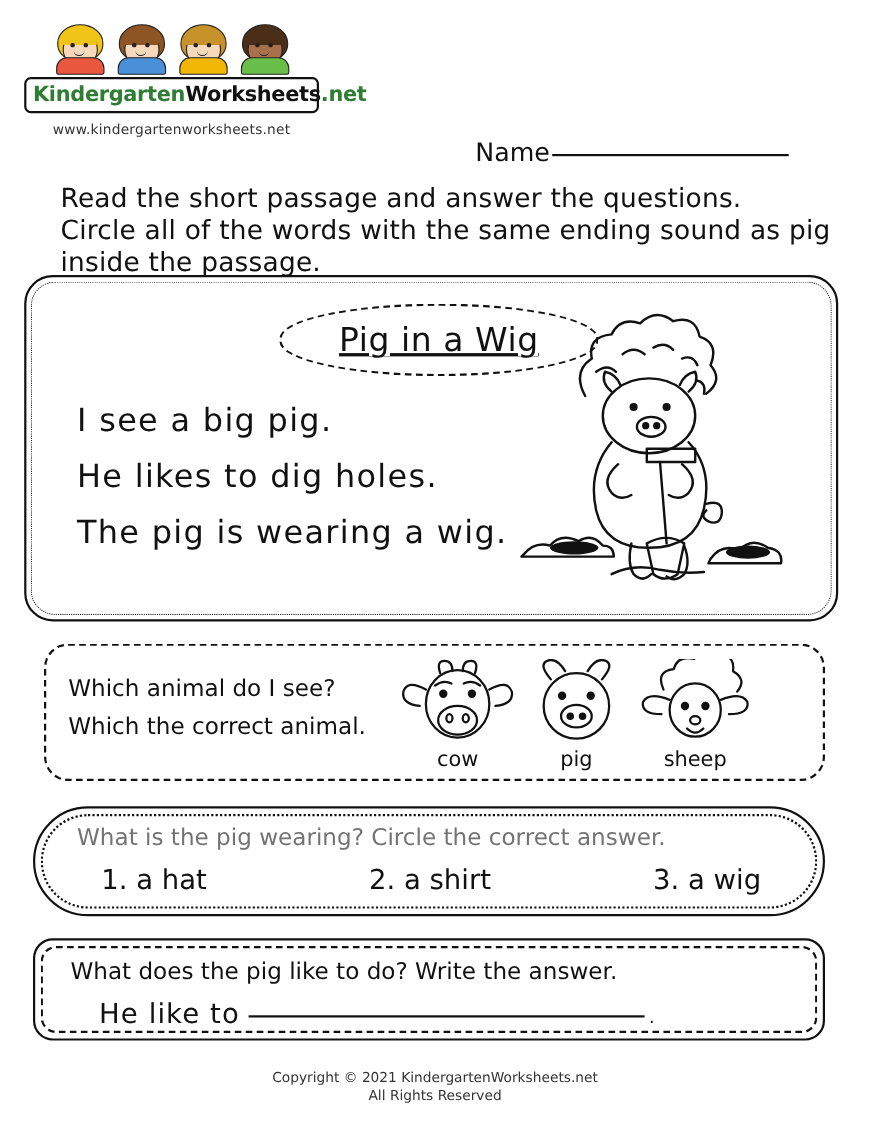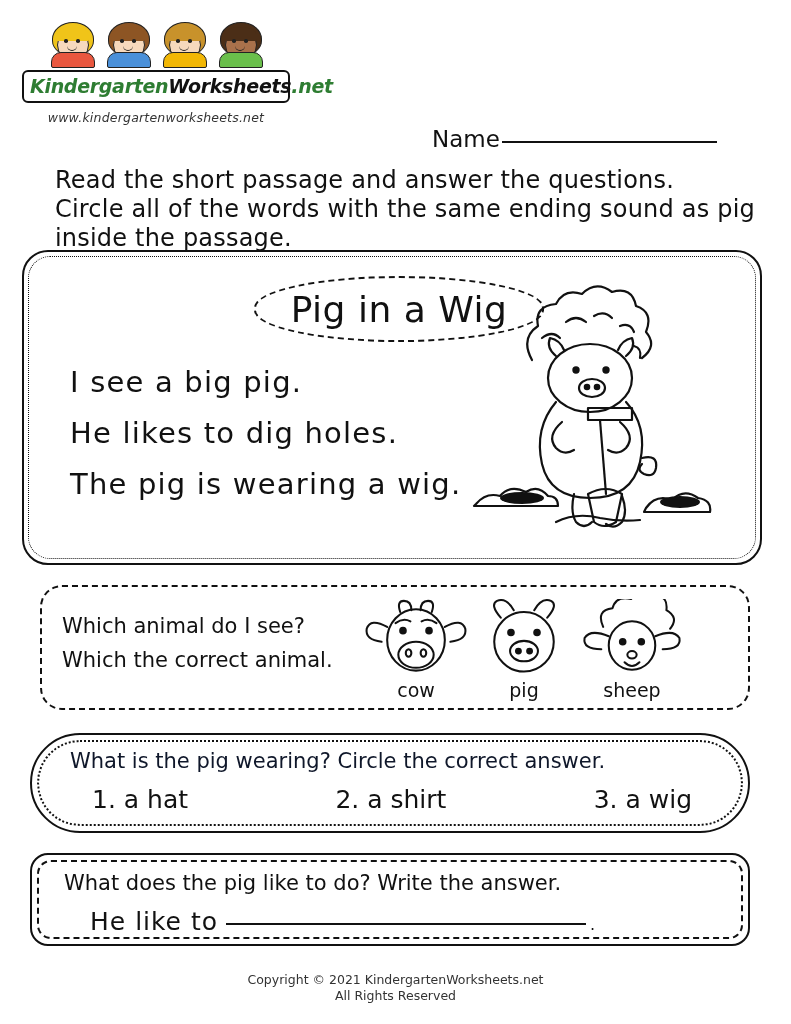--- a/index.html
+++ b/index.html
@@ -28,21 +28,20 @@
   .header {
     position: relative;
     height: 150px;
   }
   .logo-block {
     position: absolute;
     left: 22px;
     top: 22px;
     width: 268px;
     text-align: center;
-    font-style: italic;
   }
   .kids-row {
     display: flex;
     justify-content: center;
     align-items: flex-end;
     gap: 2px;
     height: 46px;
   }
   .kid {
     position: relative;
@@ -191,22 +190,23 @@
     position: absolute;
     inset: 0;
     border: 2.5px dashed #111;
     border-radius: 50% / 48%;
     background: #fff;
     display: flex;
     align-items: center;
     justify-content: center;
   }
   .bubble .inner span {
-    font-size: 36px;
+    font-size: 30px;
     letter-spacing: 0.5px;
+    text-decoration: underline;
   }
   .passage-lines {
     position: absolute;
     left: 46px;
     top: 105px;
     width: 430px;
     font-size: 29px;
     line-height: 51px;
     letter-spacing: 1.2px;
     color: #111;
@@ -280,21 +280,21 @@
     position: absolute;
     left: 5px; top: 5px; right: 5px; bottom: 5px;
     border: 2px dotted #111;
     border-radius: 46px;
   }
   .q2-text {
     position: absolute;
     left: 38px;
     top: 14px;
     font-size: 21px;
-    color: #0f172a;
+    color: #737373;
   }
   .q2-options {
     position: absolute;
     left: 60px;
     top: 50px;
     width: 600px;
     display: flex;
     justify-content: space-between;
     font-size: 25px;
     color: #111;

